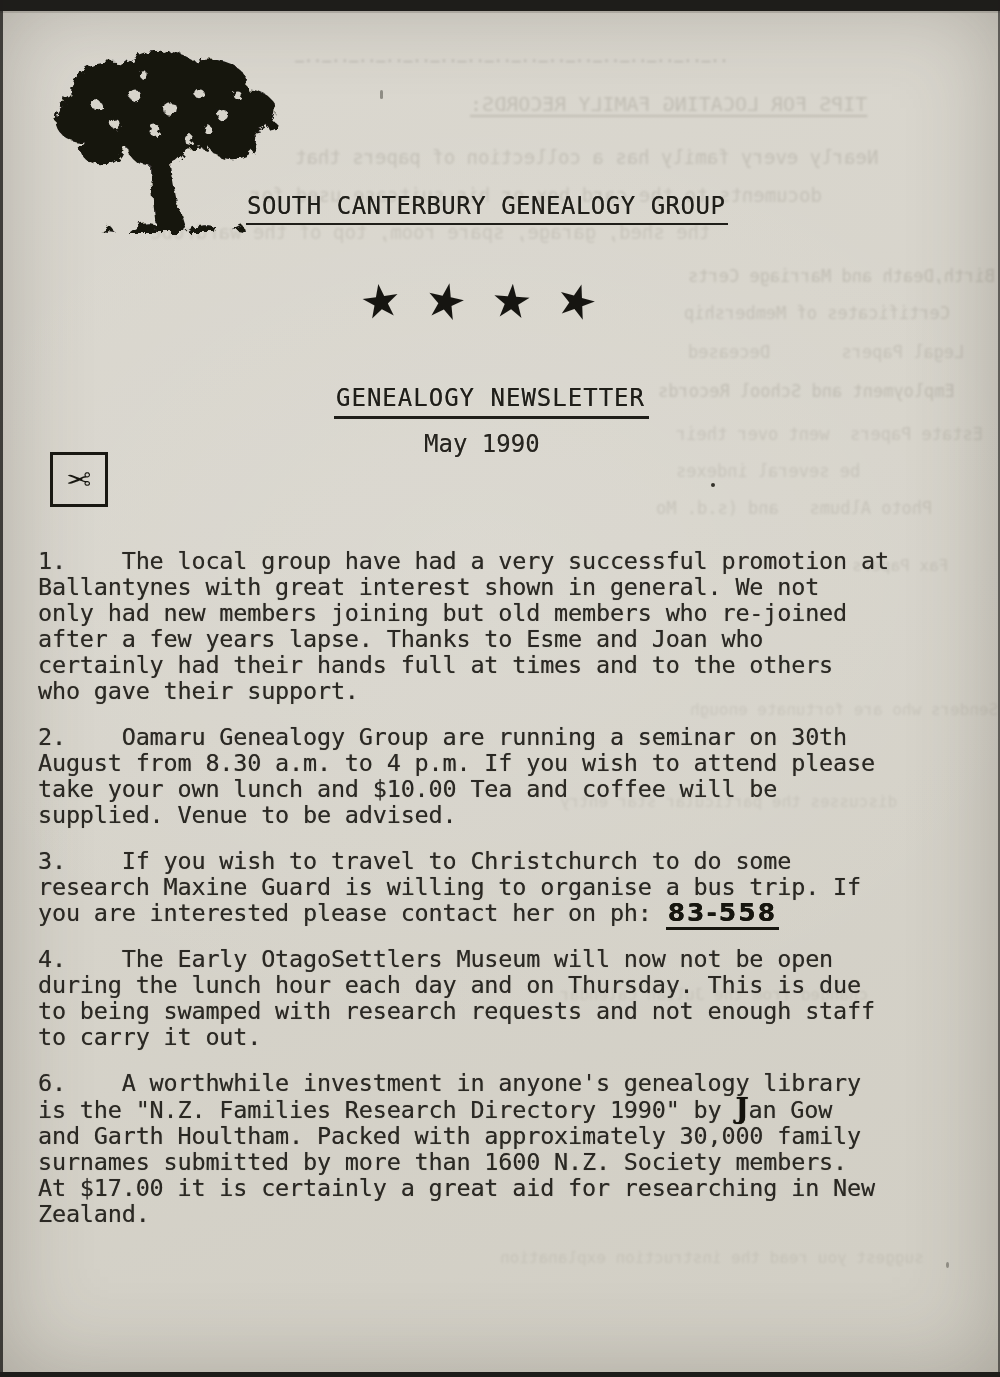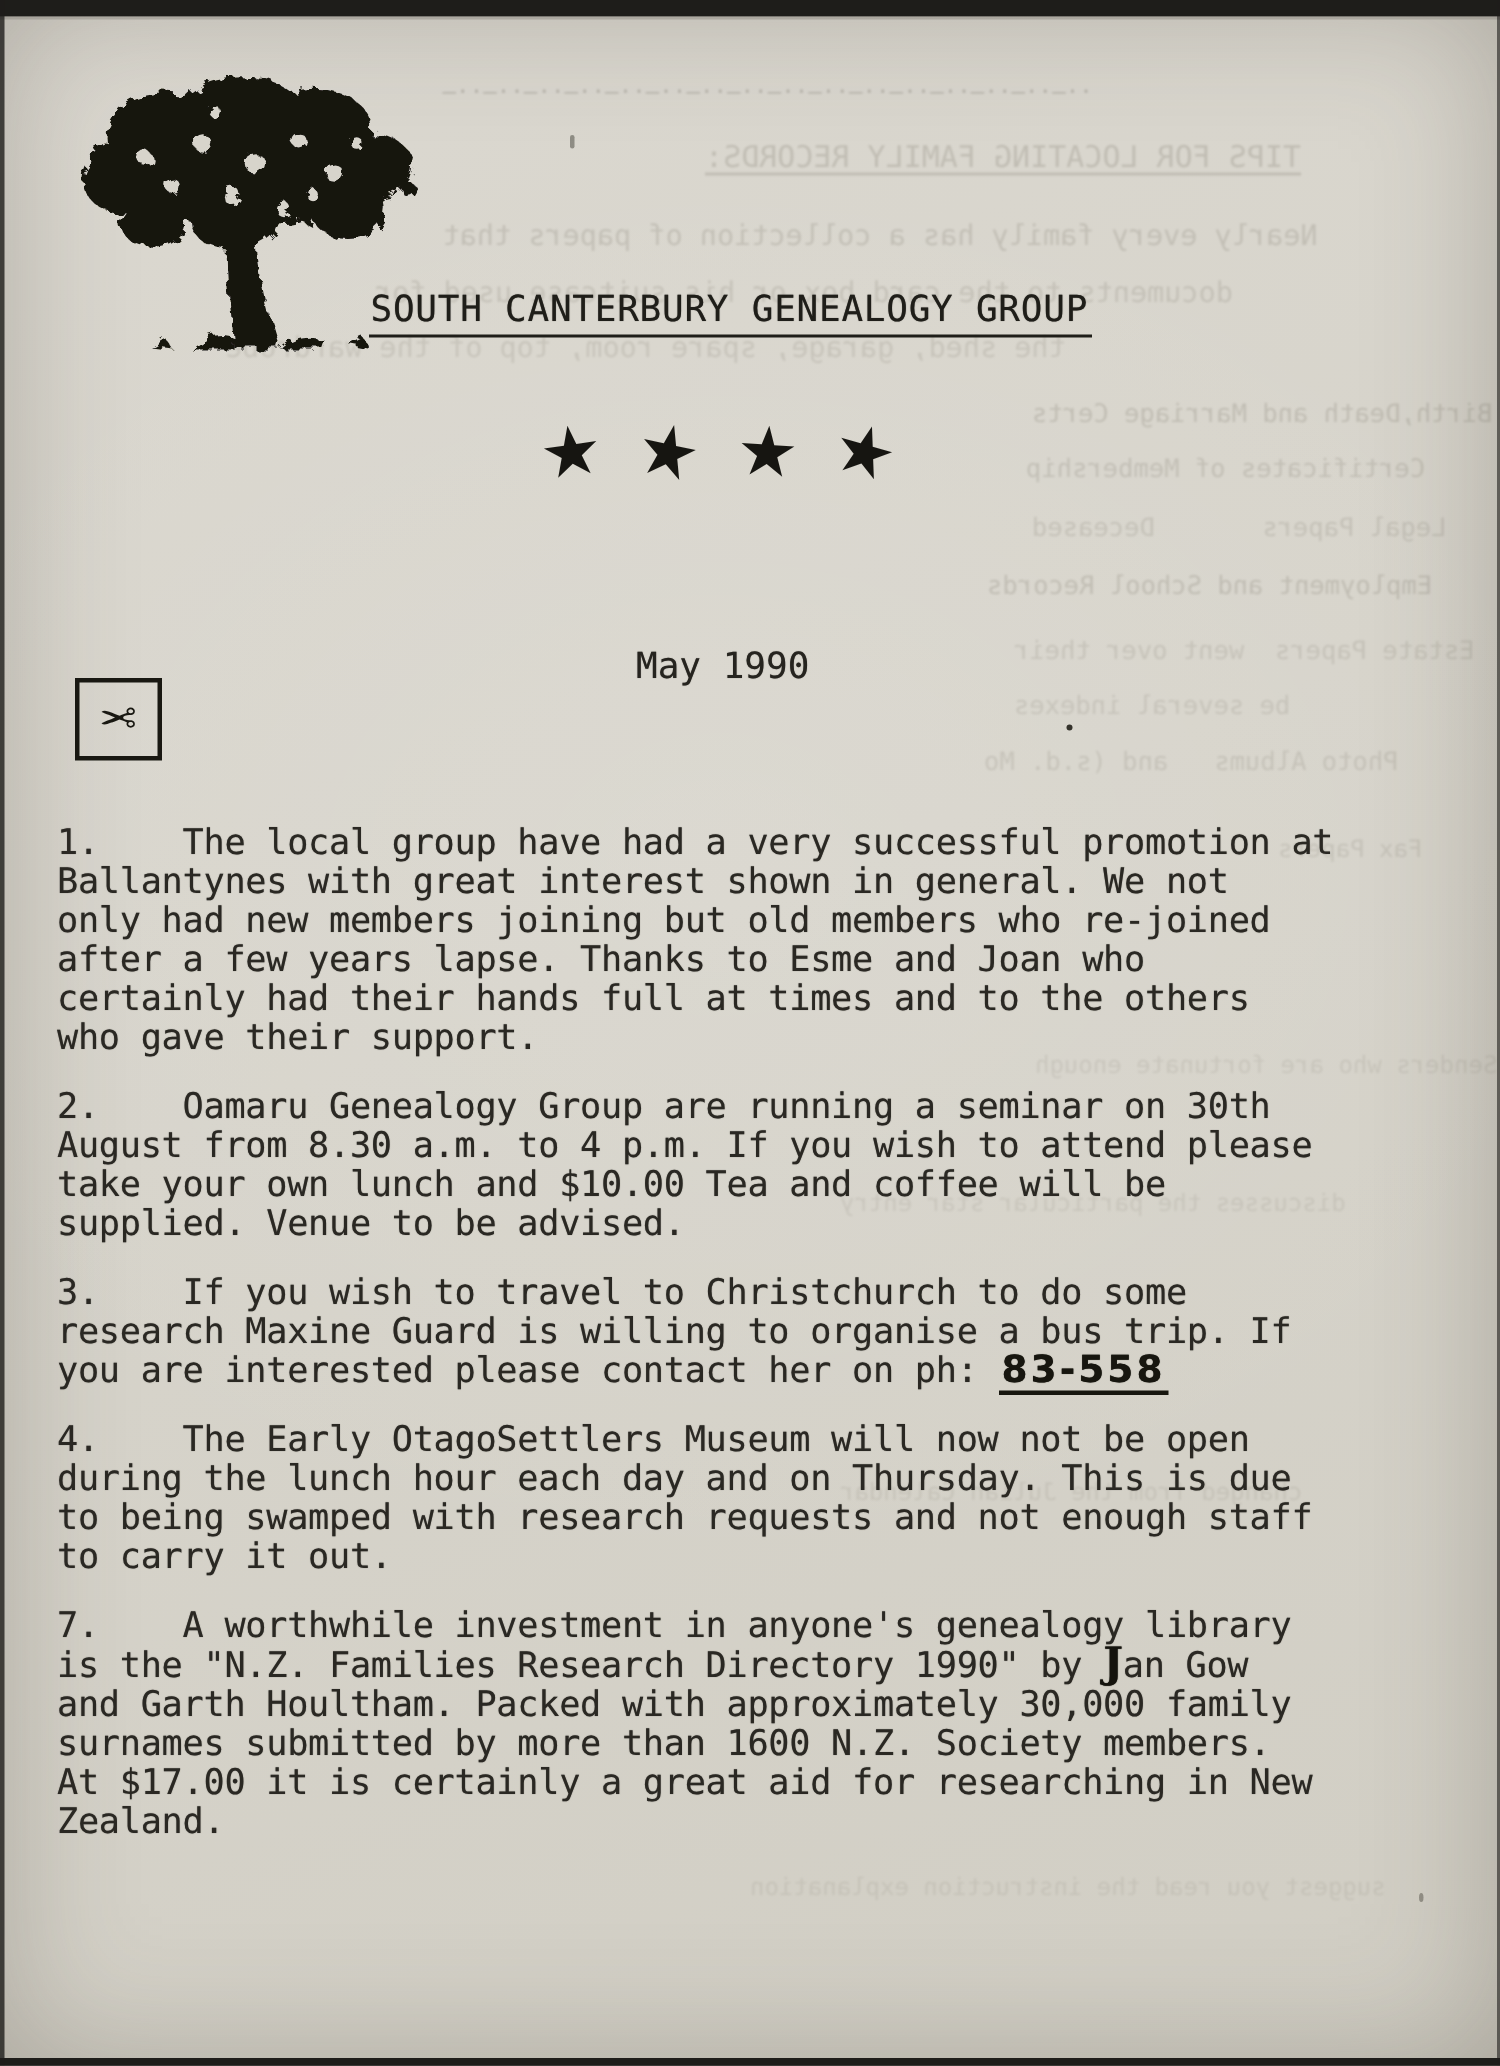--- a/index.html
+++ b/index.html
@@ -160,20 +160,21 @@
 
   <div class="org-name">SOUTH CANTERBURY GENEALOGY GROUP</div>
 
   <div class="stars">
     <span class="star">★</span>
     <span class="star">★</span>
     <span class="star">★</span>
     <span class="star">★</span>
   </div>
 
+  <div class="newsletter-title">GENEALOGY NEWSLETTER</div>
   <div class="issue-date">May 1990</div>
 
   <div class="clip-box">
     <span class="scissors">✂</span>
   </div>
 
   <div class="body-col">
     <p>1.    The local group have had a very successful promotion at
 Ballantynes with great interest shown in general. We not
 only had new members joining but old members who re-joined
@@ -184,21 +185,21 @@
 August from 8.30 a.m. to 4 p.m. If you wish to attend please
 take your own lunch and $10.00 Tea and coffee will be
 supplied. Venue to be advised.</p>
     <p><span>3.    If you wish to travel to Christchurch to do some
 research Maxine Guard is willing to organise a bus trip. If
 you are interested please contact her on ph: </span><span class="phone">83-558</span></p>
     <p>4.    The Early OtagoSettlers Museum will now not be open
 during the lunch hour each day and on Thursday. This is due
 to being swamped with research requests and not enough staff
 to carry it out.</p>
-    <p><span>7.    A worthwhile investment in anyone's genealogy library
+    <p><span>6.    A worthwhile investment in anyone's genealogy library
 is the "N.Z. Families Research Directory 1990" by </span><span class="hand-initial">J</span><span>an Gow
 and Garth Houltham. Packed with approximately 30,000 family
 surnames submitted by more than 1600 N.Z. Society members.
 At $17.00 it is certainly a great aid for researching in New
 Zealand.</span></p>
   </div>
 
   <div class="speck" style="left:711px;top:483px;width:4px;height:4px;"></div>
   <div class="speck" style="left:380px;top:90px;width:3px;height:9px;border-radius:2px;opacity:.45;"></div>
   <div class="speck" style="left:946px;top:1262px;width:3px;height:6px;opacity:.4;"></div>

